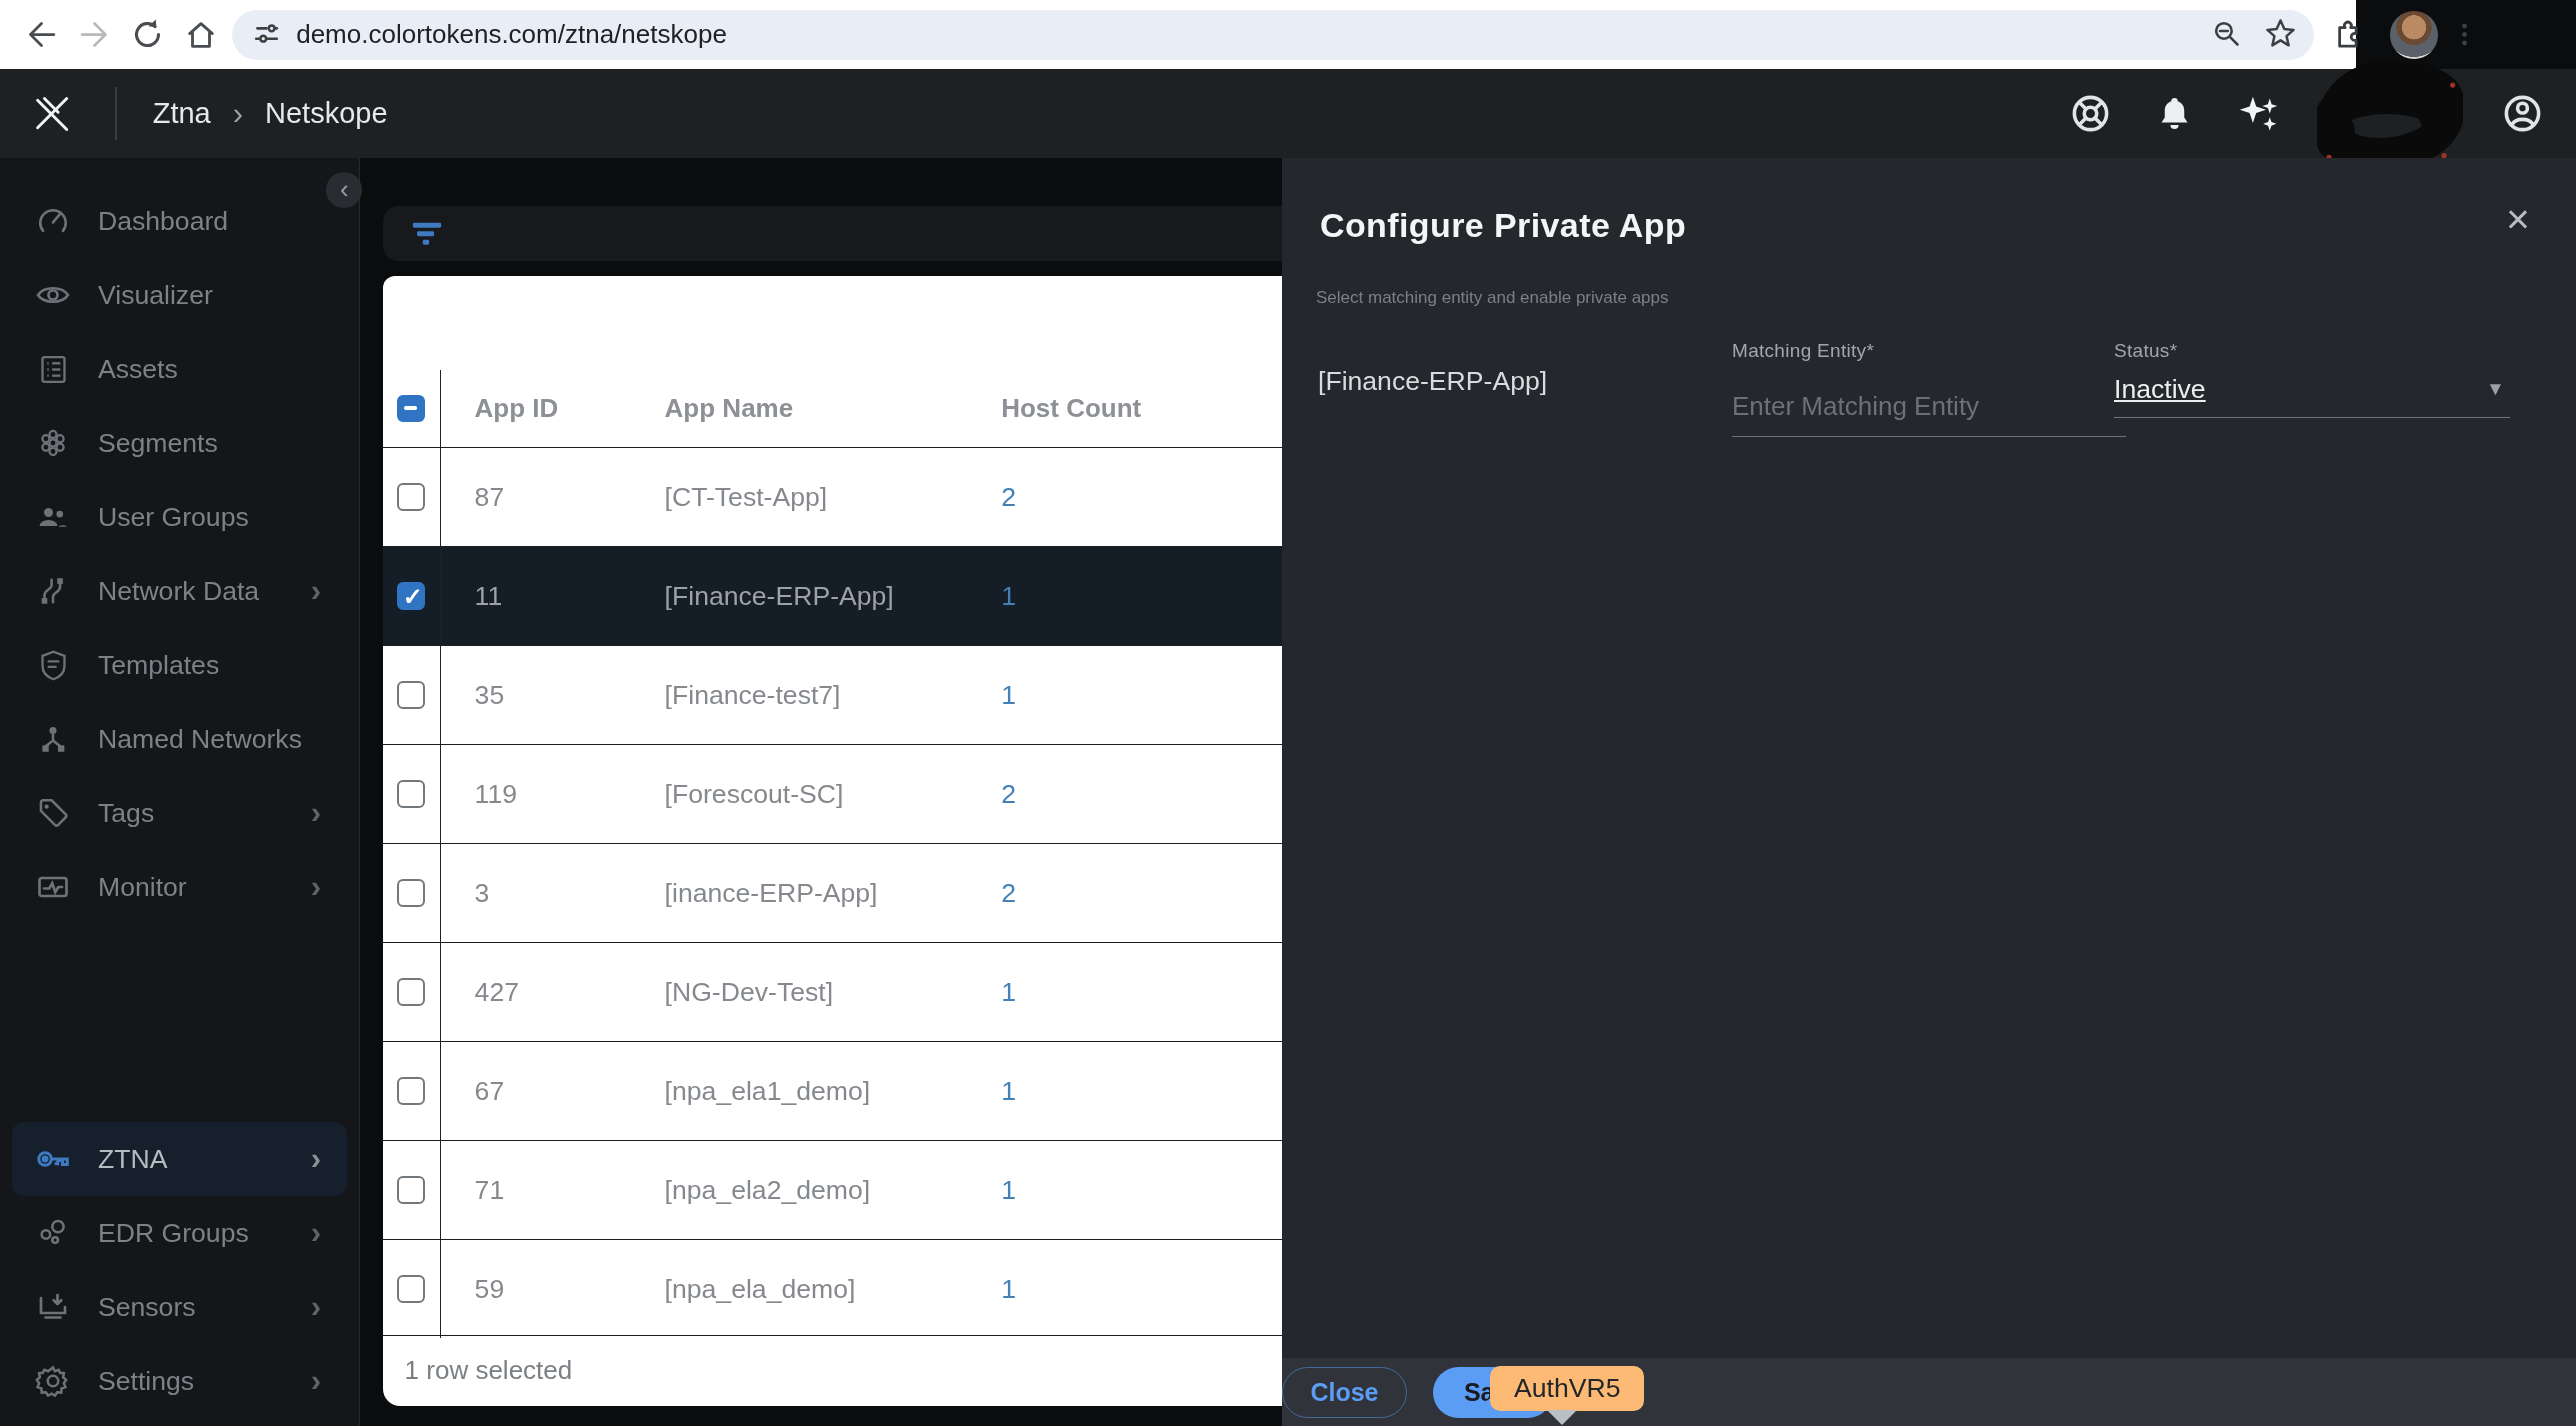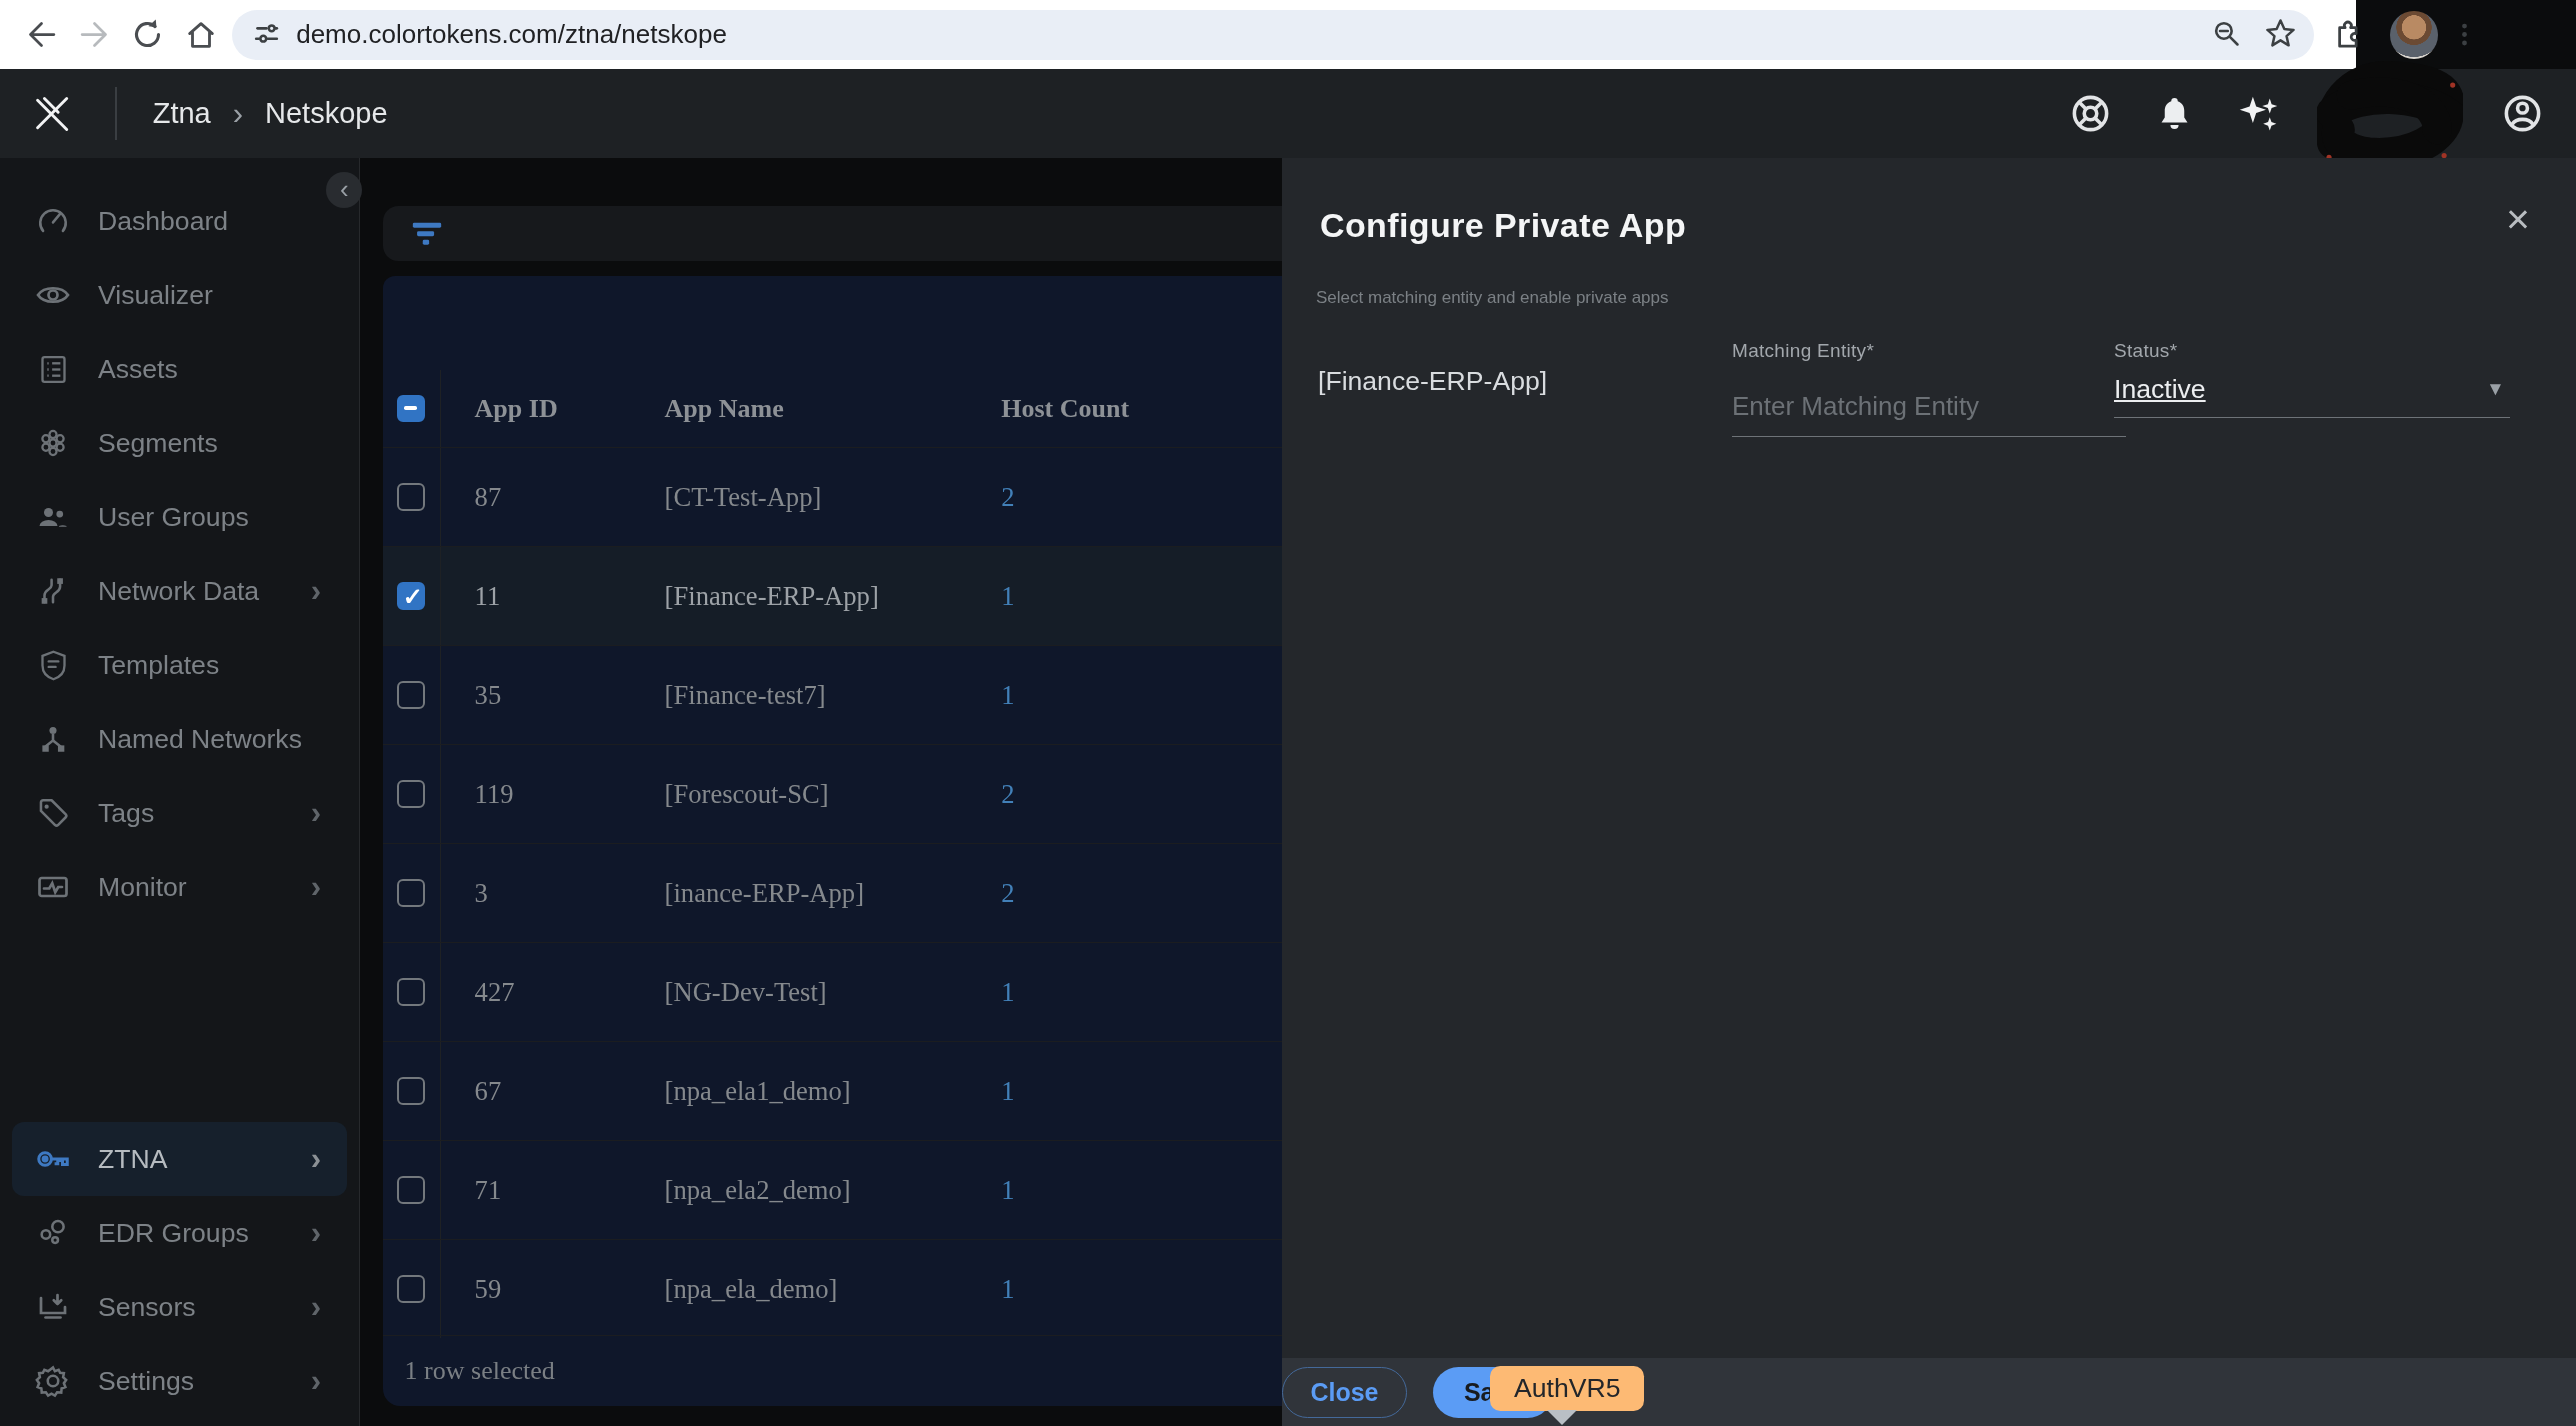--- a/index.html
+++ b/index.html
@@ -35,21 +35,21 @@
   .nav-item .nlabel { white-space:nowrap; }
   .nav-item .nchev { margin-left:auto; font-size:31px; color:#5f6469; font-weight:700; }
   .nav-item.active { background:#16202c; border-radius:12px; margin:198px 12px 0; padding:0 26px 0 22px; color:#b6bbc0; }
   .nav-item.active .nico { color:#3e79c2; }
   .nav-item.active .nchev { color:#8b9095; }
 
   
   .content { position:absolute; left:362px; top:158px; width:920px; height:1269px; background:#0b0c0d; }
   .filter-bar { position:absolute; left:20.6px; top:48px; right:0; height:55px; background:#17191c; border-radius:15.4px 0 0 15.4px; display:flex; align-items:center; padding-left:24px; }
   .filter-btn { width:41px; height:41px; display:flex; align-items:center; justify-content:center; cursor:pointer; }
-  .table-card { position:absolute; left:20.6px; top:118px; right:0; bottom:21.4px; background:#0f172a; border-radius:12px 0 0 17px; overflow:hidden;font-family:Liberation Serif, serif; }
+  .table-card { position:absolute; left:20.6px; top:118px; right:0; bottom:21.4px; background:#ffffff; border-radius:12px 0 0 17px; overflow:hidden; }
   .tgrid { display:grid; grid-template-columns:58px 206px 334px 1fr; align-items:center; }
   .thead { padding-top:94px; }
   .thead .tgrid { height:77px; font-size:26px; font-weight:700; color:#8d9196; }
   .cell-check { height:100%; display:flex; align-items:center; justify-content:center; border-right:1.7px solid #1e2124; }
   .trow { height:99px; border-top:1.7px solid #1b1d20; font-size:26.6px; color:#85898d; cursor:pointer; }
   .trow.selected { background:#151d27; color:#9da2a7; }
   .cell-id { padding-left:34px; }
   .cell-name { padding-left:18px; }
   .cell-host { padding-left:20.6px; }
   .host-link { color:#4280b8; cursor:pointer; }

